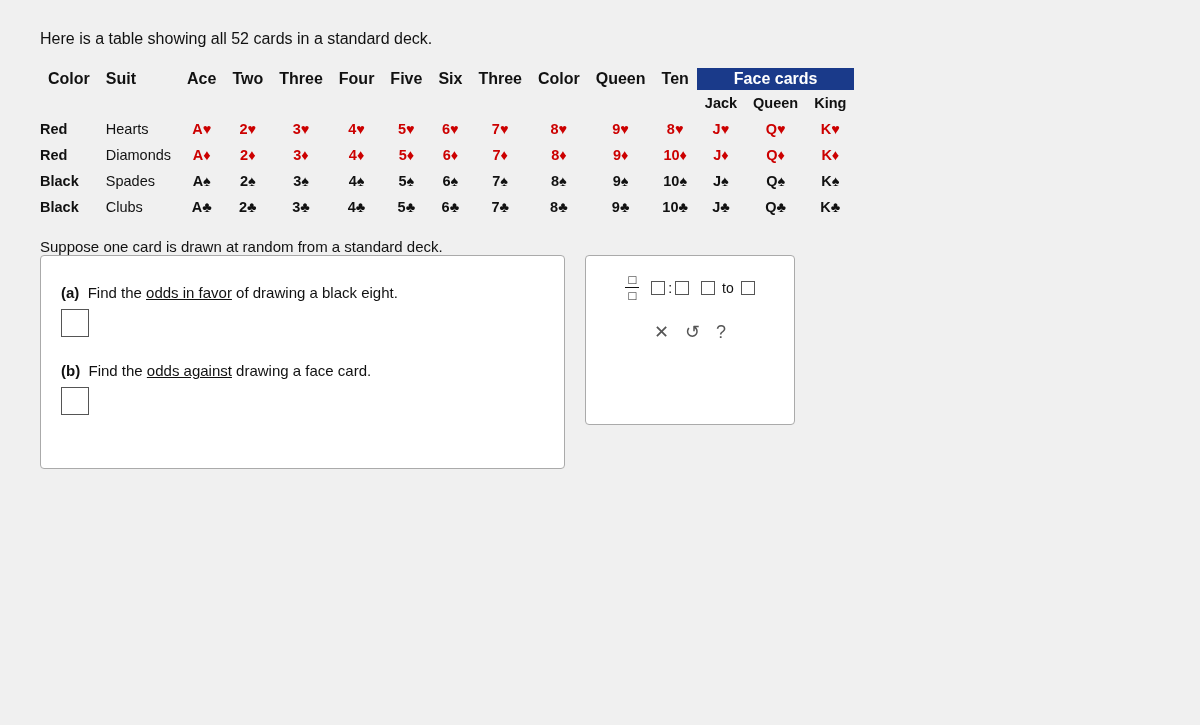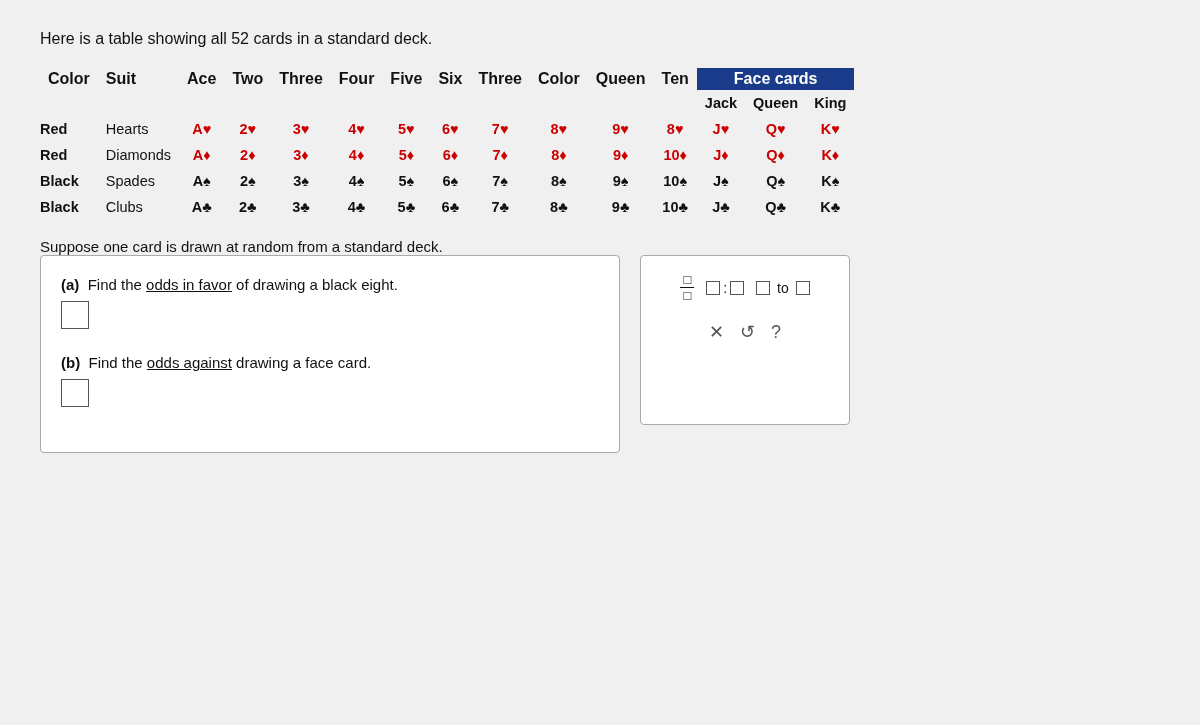--- a/index.html
+++ b/index.html
@@ -55,23 +55,23 @@
       font-size: 15px;
     }
     .questions-panel {
       display: flex;
       gap: 20px;
       align-items: flex-start;
     }
     .questions-box {
       border: 1.5px solid #aaa;
       border-radius: 4px;
-      padding: 20px 20px;
+      padding: 28px 20px;
       background: white;
-      width: 580px;
+      width: 525px;
       min-height: 170px;
     }
     .question {
       margin-bottom: 22px;
     }
     .question-label {
       font-size: 15px;
       margin-bottom: 8px;
     }
     .underline {

